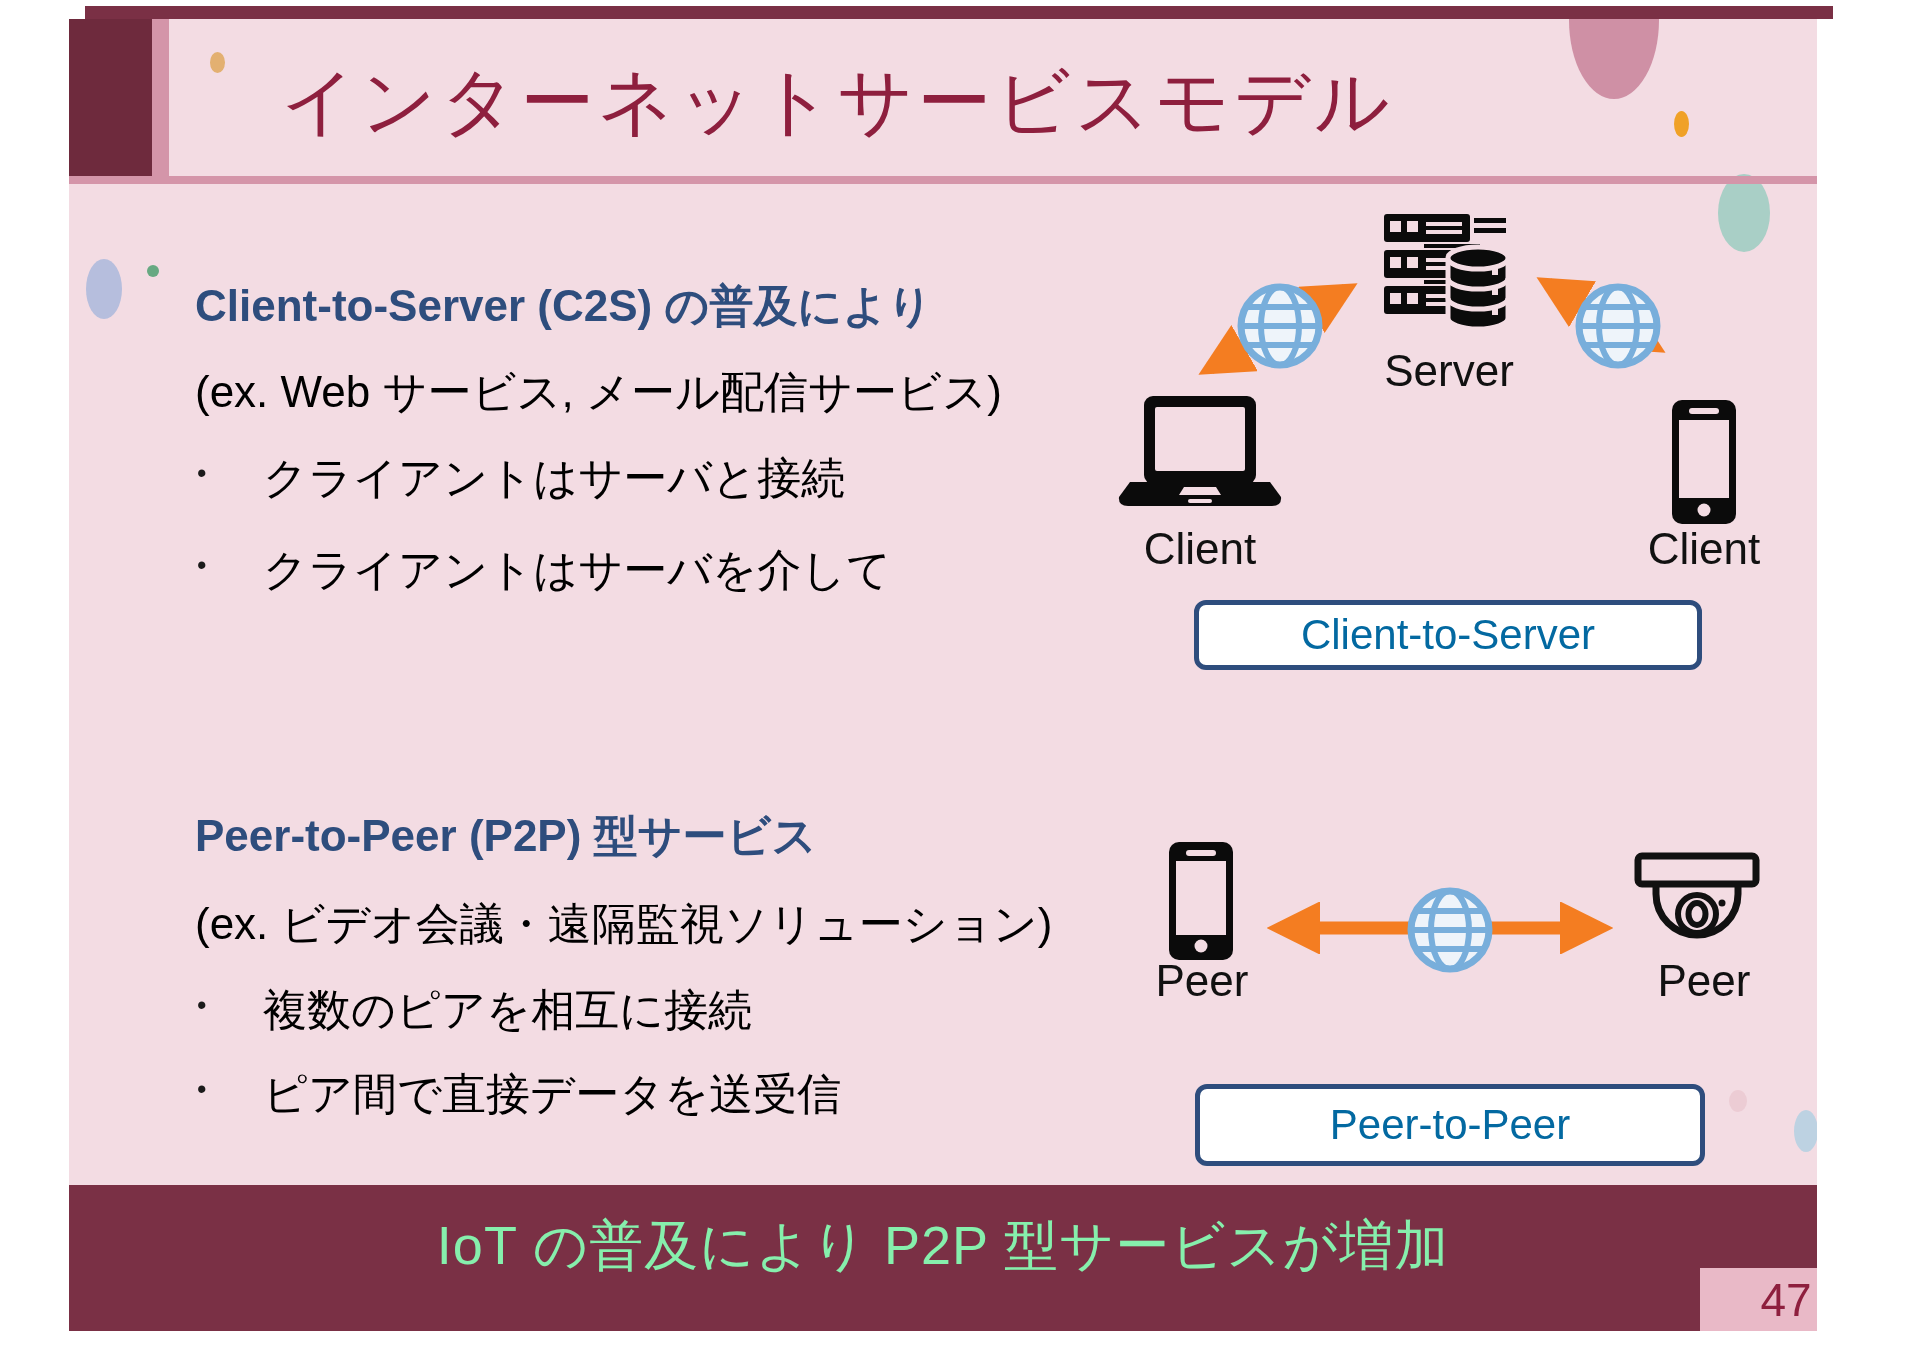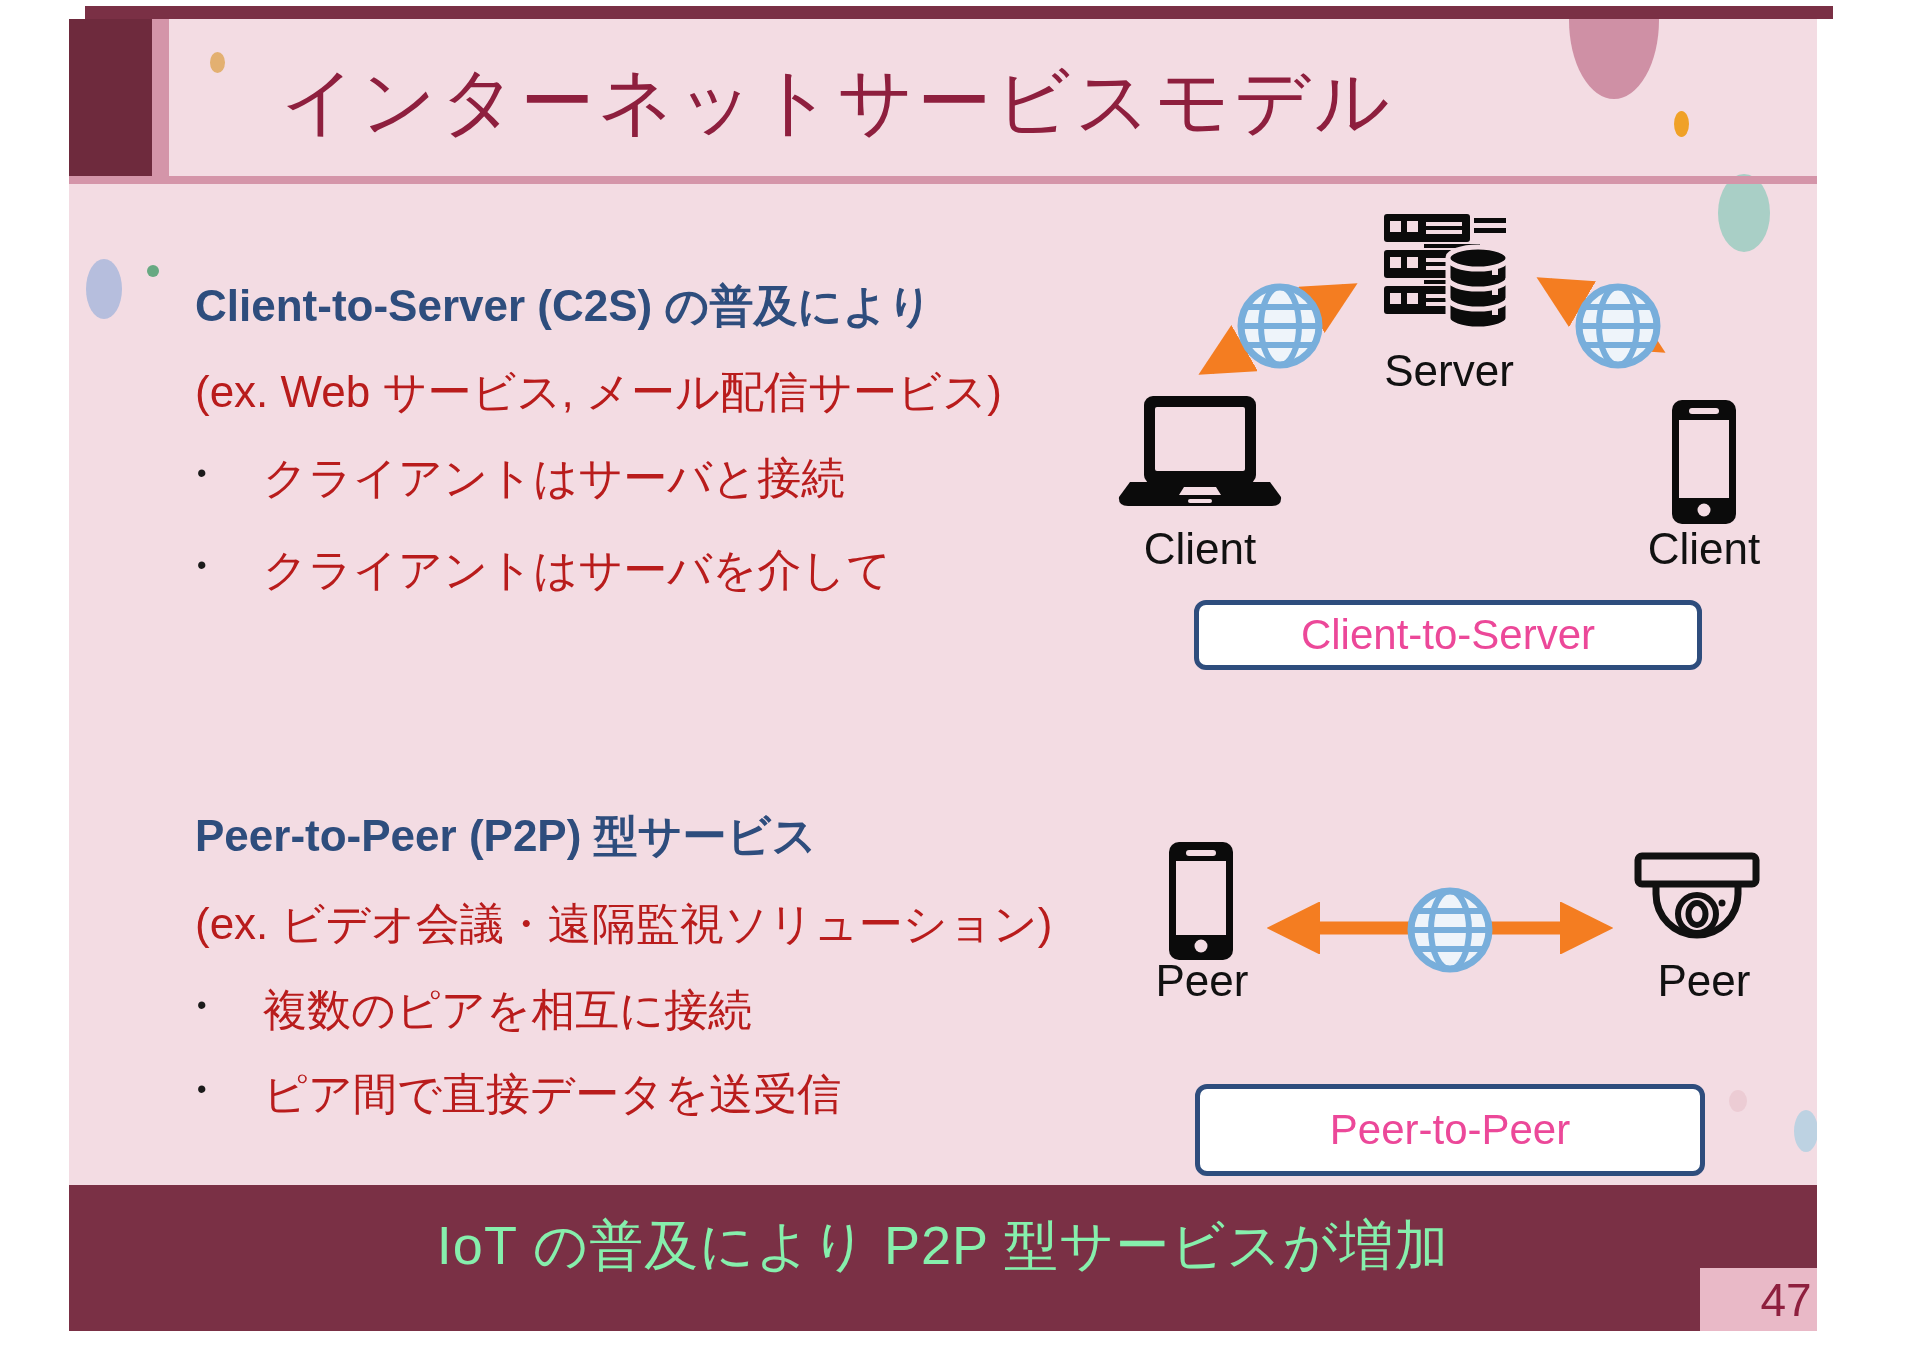--- a/index.html
+++ b/index.html
@@ -7,25 +7,25 @@
   .abs{position:absolute;}
   .page{position:absolute;left:0;top:0;width:1920px;height:1358px;background:#ffffff;}
   .top-strip{position:absolute;left:85px;top:6px;width:1748px;height:13px;background:#7a3045;}
   .slide{position:absolute;left:69px;top:19px;width:1748px;height:1312px;background:#f3dce3;overflow:hidden;}
   .title-block{left:0;top:0;width:83px;height:157px;background:#6e2a3d;}
   .title-accent{left:83px;top:0;width:17px;height:157px;background:#d495a9;}
   .slide-title{left:212px;top:34px;font-size:74px;letter-spacing:4px;color:#8e1f3e;white-space:nowrap;}
   .divider{left:0;top:157px;width:1748px;height:8px;background:#d495a9;}
   .dot{border-radius:50%;}
   .heading{font-size:44px;font-weight:bold;color:#2e4d7d;white-space:nowrap;}
-  .body-line{font-size:44px;color:#b91c1c;white-space:nowrap;}
+  .body-line{font-size:44px;color:#000000;white-space:nowrap;}
   .bullet-row{display:flex;align-items:flex-start;}
   .bullet-dot{width:66px;font-size:27px;color:#1b1b1b;padding-top:9px;}
   .node-label{font-size:44px;color:#111111;text-align:center;}
-  .tag-box{background:#ffffff;border:5px solid #2e4d7d;border-radius:12px;display:flex;align-items:center;justify-content:center;font-size:42px;color:#ec4899;box-sizing:border-box;white-space:nowrap;}
+  .tag-box{background:#ffffff;border:5px solid #2e4d7d;border-radius:12px;display:flex;align-items:center;justify-content:center;font-size:42px;color:#0369a1;box-sizing:border-box;white-space:nowrap;}
   .footer-bar{left:0;top:1166px;width:1748px;height:146px;background:#7a3045;display:flex;align-items:center;justify-content:center;padding-bottom:24px;box-sizing:border-box;}
   .footer-text{font-size:54px;color:#86efac;white-space:nowrap;letter-spacing:1px;}
   .page-num{left:1631px;top:1249px;width:110px;height:63px;background:#e9b9c7;color:#8e1f3e;font-size:46px;display:flex;align-items:center;justify-content:center;padding-left:31px;}
   svg{display:block;}
 </style>
 </head>
 <body>
 
 <div class="page">
   <div class="top-strip"></div>
@@ -206,21 +206,21 @@
       <g stroke="#111111" stroke-width="7" fill="none" stroke-linejoin="round">
         <rect x="4" y="4" width="118" height="28" rx="4"></rect>
         <path d="M22 32 L22 42 A41 41 0 0 0 104 42 L104 32"></path>
         <circle cx="63" cy="62" r="19" stroke-width="6"></circle>
         <ellipse cx="63" cy="62" rx="8.5" ry="11" stroke-width="6"></ellipse>
       </g>
       <circle cx="88" cy="51" r="3.5" fill="#111111"></circle>
     </svg>
     <div class="abs node-label" style="left:1571px;top:937px;width:128px;">Peer</div>
 
-    <div class="abs tag-box" style="left:1126px;top:1065px;width:510px;height:92px;">
+    <div class="abs tag-box" style="left:1126px;top:1065px;width:510px;height:82px;">
       <span>Peer-to-Peer</span>
     </div>
 
     <div class="footer-bar abs">
       <span class="footer-text">IoT の普及により P2P 型サービスが増加</span>
     </div>
     <div class="page-num abs">
       <span>47</span>
     </div>
 

